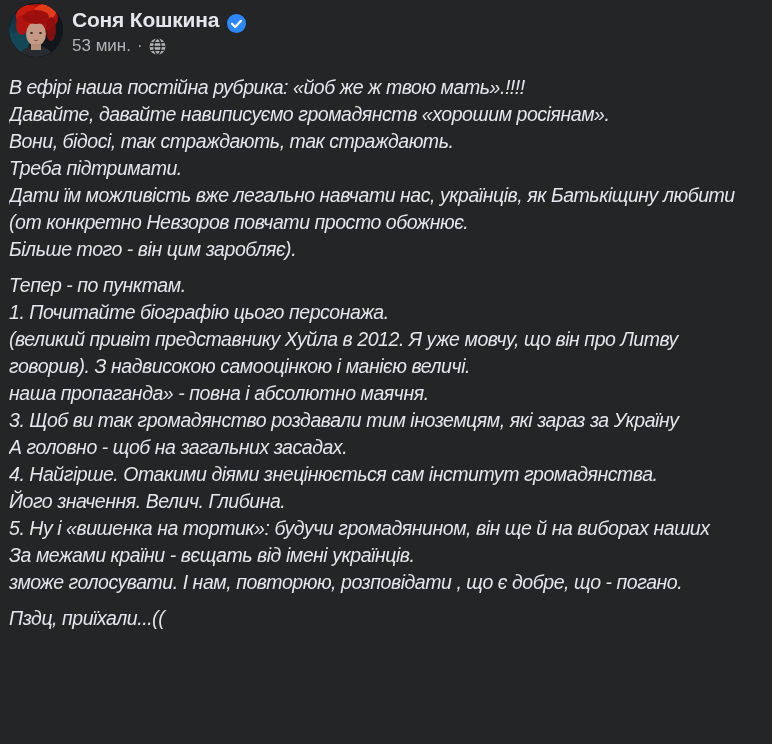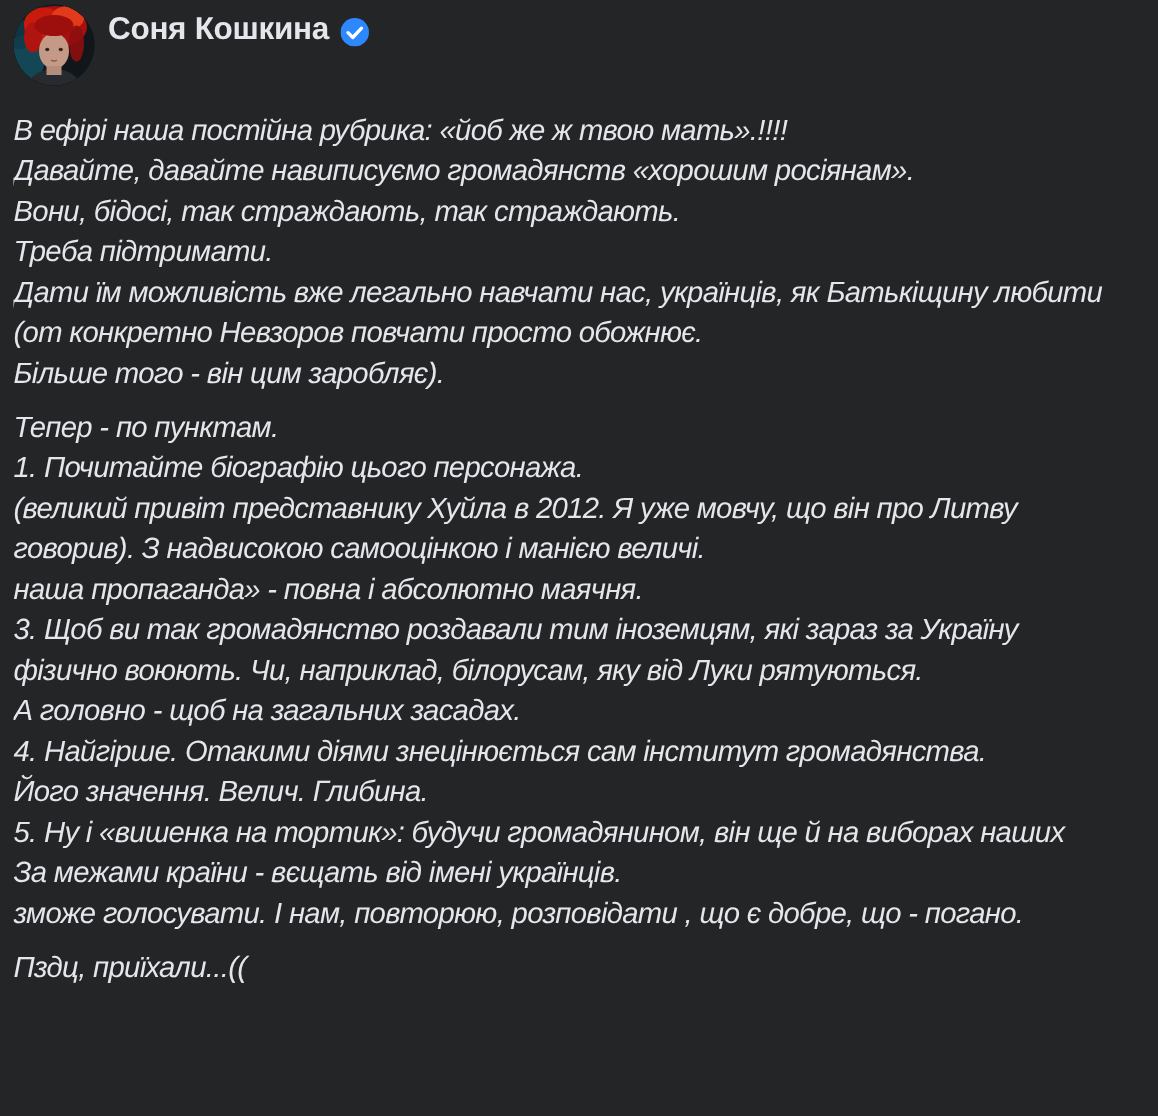--- a/index.html
+++ b/index.html
@@ -28,21 +28,21 @@
   }
   .avatar svg{display:block;}
   .header-text{
     margin-left:9px;
     padding-top:4px;
     display:flex;
     flex-direction:column;
   }
   .name-row{
     display:flex;
-    align-items:center;
+    align-items:flex-end;
     gap:8px;
   }
   .profile-name{
     color:#e4e6eb;
     font-weight:bold;
     font-size:21px;
     line-height:26px;
     letter-spacing:-0.2px;
     cursor:pointer;
   }
@@ -116,41 +116,55 @@
     <div class="header-text">
       <div class="name-row">
         <span class="profile-name">Соня Кошкина</span>
         <span class="verified-badge">
           <svg width="19" height="19" viewBox="0 0 19 19">
             <circle cx="9.5" cy="9.5" r="9.5" fill="#2d88ff"></circle>
             <path d="M5 9.8 L8.2 13 L14 6.8" stroke="#ffffff" stroke-width="2.2" fill="none" stroke-linecap="round" stroke-linejoin="round"></path>
           </svg>
         </span>
       </div>
+      <div class="meta-row">
+        <span class="meta-time">53 мин.</span>
+        <span class="meta-dot">·</span>
+        <span class="globe-icon">
+          <svg width="17" height="17" viewBox="0 0 17 17">
+            <circle cx="8.5" cy="8.5" r="8" fill="#b0b3b8"></circle>
+            <g stroke="#242526" stroke-width="1.3" fill="none">
+              <ellipse cx="8.5" cy="8.5" rx="3.6" ry="7.9"></ellipse>
+              <path d="M0.6 8.5 H16.4"></path>
+              <path d="M1.6 4.6 H15.4"></path>
+              <path d="M1.6 12.4 H15.4"></path>
+            </g>
+          </svg>
+        </span>
+      </div>
     </div>
   </div>
 
   <div class="post-body">
       <div class="post-block">
         <div class="post-line">В ефірі наша постійна рубрика: «йоб же ж твою мать».!!!!</div>
         <div class="post-line">Давайте, давайте навиписуємо громадянств «хорошим росіянам».</div>
         <div class="post-line">Вони, бідосі, так страждають, так страждають.</div>
         <div class="post-line">Треба підтримати.</div>
         <div class="post-line">Дати їм можливість вже легально навчати нас, українців, як Батькіщину любити</div>
         <div class="post-line">(от конкретно Невзоров повчати просто обожнює.</div>
         <div class="post-line">Більше того - він цим заробляє).</div>
       </div>
       <div class="post-block">
         <div class="post-line">Тепер - по пунктам.</div>
         <div class="post-line">1. Почитайте біографію цього персонажа.</div>
         <div class="post-line">(великий привіт представнику Хуйла в 2012. Я уже мовчу, що він про Литву</div>
         <div class="post-line">говорив). З надвисокою самооцінкою і манією величі.</div>
         <div class="post-line">наша пропаганда» - повна і абсолютно маячня.</div>
         <div class="post-line">3. Щоб ви так громадянство роздавали тим іноземцям, які зараз за Україну</div>
-        <div class="post-line">фізично воюють. Чи, наприклад, білорусам, яку від Луки рятуються.</div>
         <div class="post-line">А головно - щоб на загальних засадах.</div>
         <div class="post-line">4. Найгірше. Отакими діями знецінюється сам інститут громадянства.</div>
         <div class="post-line">Його значення. Велич. Глибина.</div>
         <div class="post-line">5. Ну і «вишенка на тортик»: будучи громадянином, він ще й на виборах наших</div>
         <div class="post-line">За межами країни - вєщать від імені українців.</div>
         <div class="post-line">зможе голосувати. І нам, повторюю, розповідати , що є добре, що - погано.</div>
       </div>
       <div class="post-block">
         <div class="post-line">Пздц, приїхали...((</div>
       </div>

